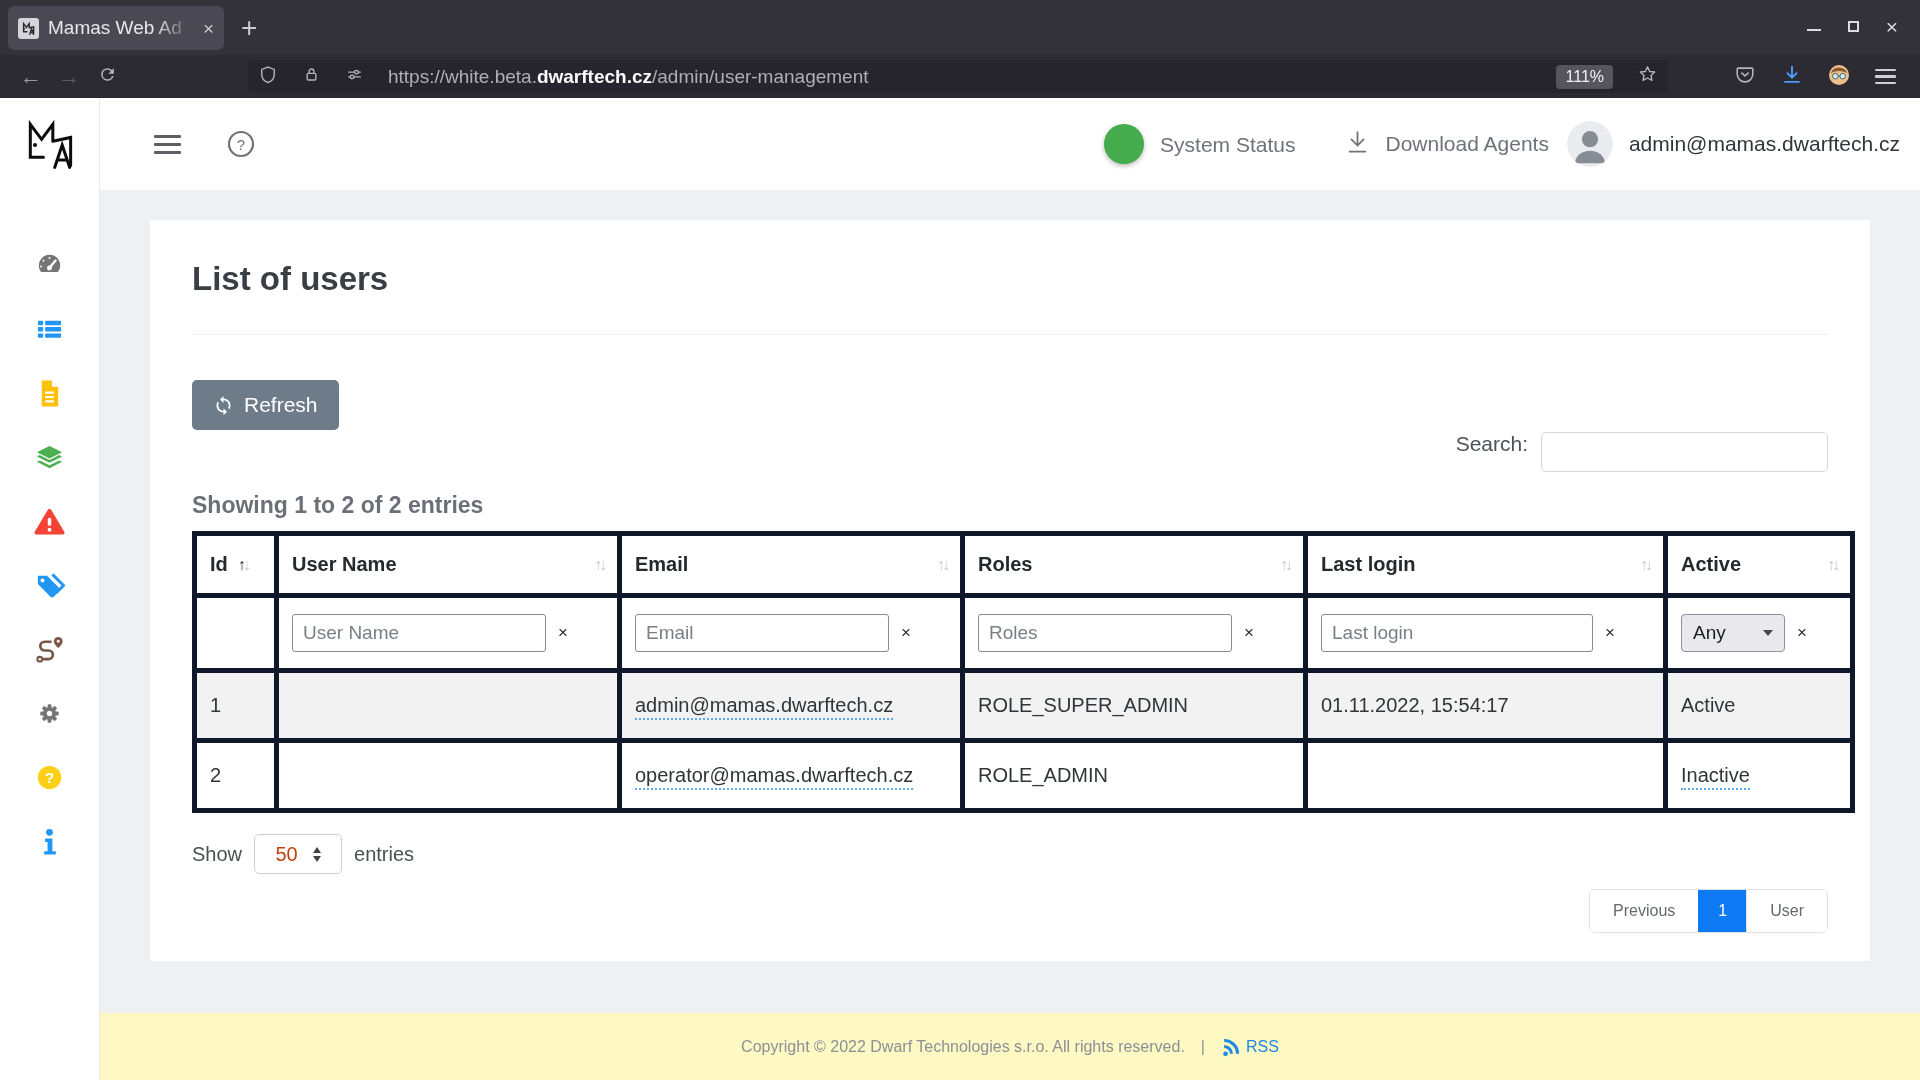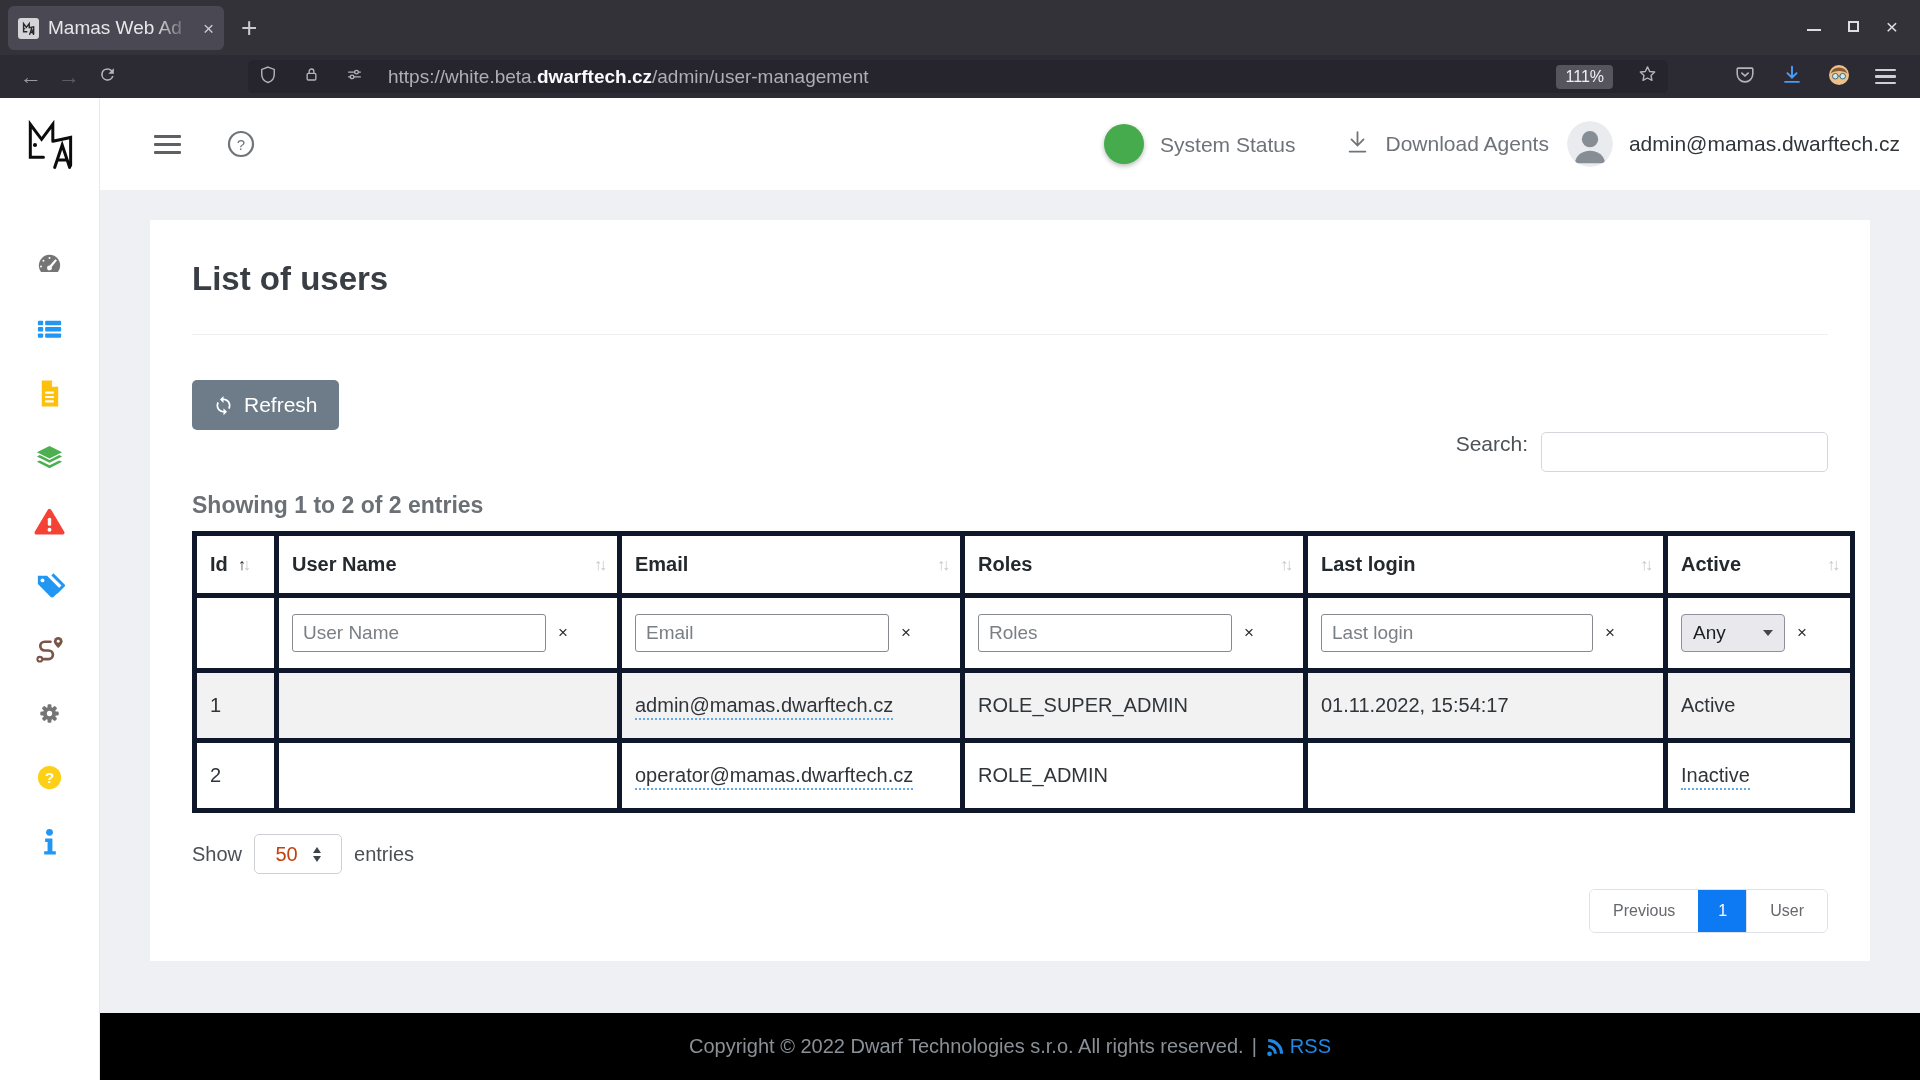--- a/index.html
+++ b/index.html
@@ -95,22 +95,22 @@
   .stepper { display:flex; flex-direction:column; gap:3px; }
   .tri-up { width:0; height:0; border-left:4.5px solid transparent; border-right:4.5px solid transparent; border-bottom:6px solid #3f444a; }
   .tri-down { width:0; height:0; border-left:4.5px solid transparent; border-right:4.5px solid transparent; border-top:6px solid #3f444a; }
 
   .pagination-row { display:flex; justify-content:flex-end; margin-top:15px; }
   .pager { display:flex; border:1px solid #dee2e6; border-radius:6px; overflow:hidden; }
   .page-btn { padding:12px 23px; font-size:16px; color:#65696e; background:#fff; cursor:pointer; }
   .page-btn + .page-btn { border-left:1px solid #dee2e6; }
   .page-current { background:#0d79f2; color:#fff; padding:12px 19px; border-left:1px solid #0d79f2 !important; }
 
-  .site-footer { height:67px; background:#000000; display:flex; align-items:center; justify-content:center; gap:8px;
-                 font-size:20px; color:#8a9097; }
+  .site-footer { height:67px; background:#fef9c3; display:flex; align-items:center; justify-content:center; gap:16px;
+                 font-size:16px; color:#8a9097; }
   .rss-link { color:#1e88e5; display:flex; align-items:center; gap:5px; cursor:pointer; text-decoration:none; }
 </style>
 </head>
 <body>
 
 <div class="titlebar">
   <div class="tab">
     <span class="favicon">
       <svg width="15" height="15" viewBox="0 0 64 64" fill="none" stroke="#2a2a2e" stroke-width="6" stroke-linecap="round">
         <path d="M11 36 V11 L23 27 L35 11 V29 M35 29 L54 25 V55 M37 57 L45 33 L53 57 M41.5 49 H50 M11 36 V46 H25"></path>

